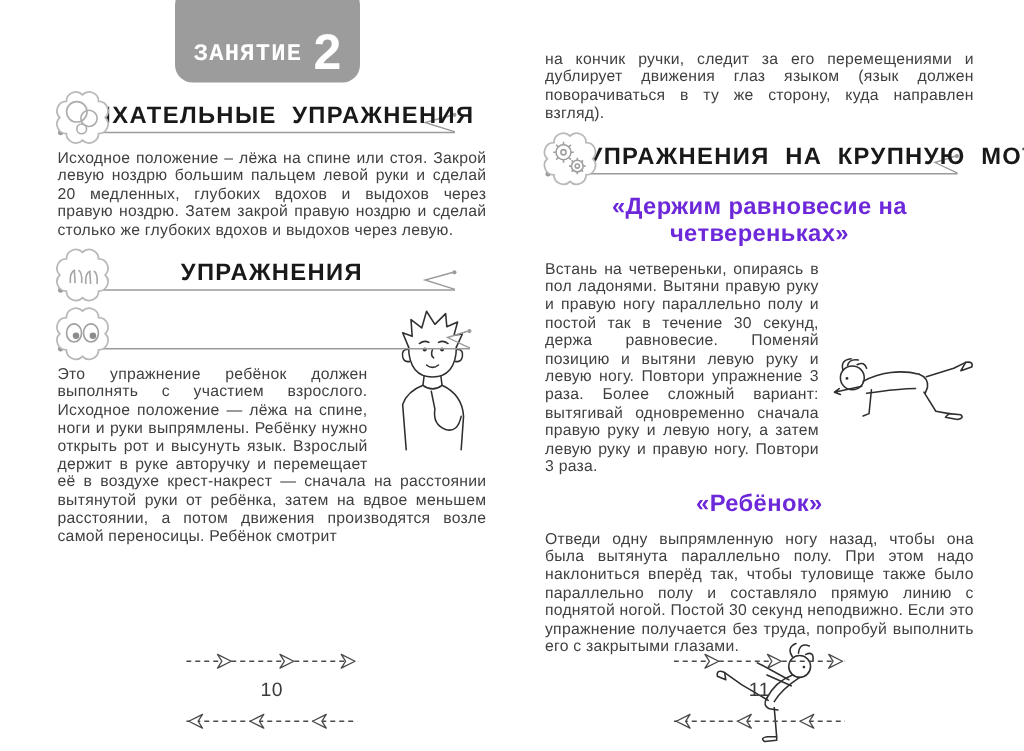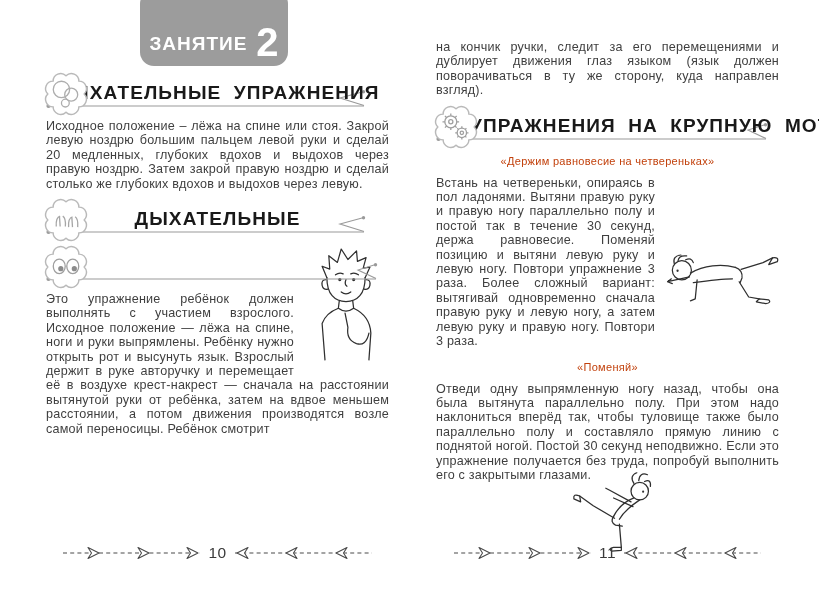--- a/index.html
+++ b/index.html
@@ -12,51 +12,51 @@
   #page-left{left:46px;}
   #page-right{left:436px;}
 
   
   .badge{
     position:absolute;top:-10px;left:94px;width:148px;height:76px;
     background:#9c9c9c;border-radius:14px;
     display:flex;align-items:flex-end;justify-content:center;
     padding-bottom:7px;box-sizing:border-box;gap:9px;
   }
-  .badge-label{color:#fff;font-weight:bold;font-size:19px;letter-spacing:1px;line-height:1;padding-bottom:6px;}
+  .badge-label{color:#fff;font-weight:bold;font-size:19px;letter-spacing:1px;line-height:1;padding-bottom:6px;font-family:Liberation Mono, monospace;}
   .badge-number{color:#fff;font-weight:bold;font-size:40px;line-height:1;position:relative;top:3px;}
 
   
   .sec-head{position:relative;height:38px;}
   .sec-head svg.rule{position:absolute;left:0;bottom:0;width:343px;height:20px;}
   .sec-title{
     position:absolute;left:0;right:0;bottom:6px;text-align:center;
     font-weight:bold;font-size:19px;letter-spacing:1.1px;word-spacing:6px;
     color:#191919;white-space:nowrap;
   }
   .sec-title.shift{padding-left:34px;}
   svg.blob{position:absolute;left:-6px;bottom:-10px;width:52px;height:52px;z-index:2;}
 
   .para{
     margin:9px 0 0 0;font-size:12.6px;line-height:14.4px;
     text-align:justify;letter-spacing:0.2px;color:#3f3f3f;
   }
   .sub-name{
-    margin:12px 0 0 0;text-align:center;font-weight:normal;font-size:11px;
-    letter-spacing:0.3px;color:#c2410c;
+    margin:12px 0 0 0;text-align:center;font-weight:bold;font-size:19px;
+    letter-spacing:0.3px;color:#6d28d9;
   }
 
   .ill{stroke:#2f2f2f;fill:none;stroke-width:1.3;stroke-linecap:round;stroke-linejoin:round;}
   .ill-boy{float:right;width:86px;height:120px;margin:-2px 0 2px 9px;}
   .ill-crawl{float:right;width:116px;height:84px;margin:58px 0 4px 8px;}
   .ill-girl{display:block;width:94px;height:92px;margin:-16px auto 0 auto;transform:translateX(8px);}
 
   .footer{
     position:absolute;top:543px;left:0;width:343px;height:20px;
-    display:flex;align-items:center;justify-content:center;gap:8px;
+    display:flex;align-items:center;justify-content:center;gap:8px;flex-direction:column;
   }
   .pageno{font-size:15.5px;color:#3a3a3a;letter-spacing:0.5px;}
   .footer svg{flex:0 0 auto;}
 </style>
 </head>
 <body>
 
 <div class="page" id="page-left">
 
   <div class="badge">
@@ -81,21 +81,21 @@
   </div>
   <p class="para">Исходное положение – лёжа на спине или стоя. Закрой левую ноздрю большим пальцем левой руки и сделай 20 медленных, глубоких вдохов и выдохов через правую ноздрю. Затем закрой правую ноздрю и сделай столько же глубоких вдохов и выдохов через левую.</p>
 
   <div class="sec-head" style="margin-top:7px">
     <svg class="rule" viewBox="0 0 343 20">
       <circle cx="2.5" cy="16" r="2.1" fill="#9a9a9a"></circle>
       <line x1="4" y1="16" x2="318" y2="16" stroke="#9a9a9a" stroke-width="1.1"></line>
       <path d="M318,15.5 L294,8 L316,2" fill="none" stroke="#9a9a9a" stroke-width="1.1"></path>
       <circle cx="317.5" cy="1.8" r="1.7" fill="#9a9a9a"></circle>
     </svg>
-    <span class="sec-title">ДЫХАТЕЛЬНЫЕ</span>
+    <span class="sec-title">УПРАЖНЕНИЯ</span>
     <svg class="blob" viewBox="0 0 40 40">
       <path d="M34,20 A5.8,5.8 0 0 1 29.9,29.9 A5.8,5.8 0 0 1 20,34 A5.8,5.8 0 0 1 10.1,29.9 A5.8,5.8 0 0 1 6,20 A5.8,5.8 0 0 1 10.1,10.1 A5.8,5.8 0 0 1 20,6 A5.8,5.8 0 0 1 29.9,10.1 A5.8,5.8 0 0 1 34,20 Z" fill="#ffffff" stroke="#b9b9b9" stroke-width="1.1"></path>
       <path d="M12.5,25 q-0.5,-7 3,-8 M15,17.5 l0.5,7.5 M17.5,17 q2.5,1.5 2,8" fill="none" stroke="#a6a6a6" stroke-width="1"></path>
       <path d="M22,25.5 q-0.5,-7 3,-8 M24.5,18 l0.5,7.5 M27,17.5 q2.5,1.5 2,8" fill="none" stroke="#a6a6a6" stroke-width="1"></path>
     </svg>
   </div>
   <p class="para">
     <svg class="ill ill-boy" viewBox="0 0 90 125">
       <path d="M25,36 C25,53 33,61 45,61 C57,61 65,53 65,36"></path>
       <path d="M25,36 L20,24 L28,27 L27,13 L36,20 L40,6 L47,17 L56,8 L57,19 L66,15 L63,26 L70,25 L65,36"></path>
@@ -180,21 +180,21 @@
       <path d="M35,48 L33,68 L28,70"></path>
       <path d="M75,35 q8,3 7,11 l-2,5"></path>
       <path d="M79,50 L89,66 L100,68"></path>
       <path d="M100,68 l10,1 q3,3 -3,4 l-10,-2 z"></path>
       <path d="M81,37 L104,30 L114,25"></path>
       <path d="M114,25 q7,-1 5,4 l-9,3 z"></path>
     </svg>
     <span>Встань на четвереньки, опираясь в пол ладонями. Вытяни правую руку и правую ногу параллельно полу и постой так в течение 30 секунд, держа равновесие. Поменяй позицию и вытяни левую руку и левую ногу. Повтори упражнение 3 раза. Более сложный вариант: вытягивай одновременно сначала правую руку и левую ногу, а затем левую руку и правую ногу. Повтори 3 раза.</span>
   </p>
 
-  <p class="sub-name">«Поменяй»</p>
+  <p class="sub-name">«Ребёнок»</p>
   <p class="para">Отведи одну выпрямленную ногу назад, чтобы она была вытянута параллельно полу. При этом надо наклониться вперёд так, чтобы туловище также было параллельно полу и составляло прямую линию с поднятой ногой. Постой 30 секунд неподвижно. Если это упражнение получается без труда, попробуй выполнить его с закрытыми глазами.</p>
 
   <svg class="ill ill-girl" viewBox="0 0 95 95">
     <circle cx="72" cy="26" r="9"></circle>
     <path d="M66,18 q-5,-8 3,-11 M71,15 q1,-9 9,-6 M77,16 q7,-3 6,5"></path>
     <circle cx="75.5" cy="26.5" r="1.1" fill="#2f2f2f" stroke="none"></circle>
     <path d="M66,33 C56,37 49,44 45,52"></path>
     <path d="M72,35 C63,41 55,48 51,55"></path>
     <path d="M63,37 L41,25 l-4,-2 M65,42 L45,33"></path>
     <path d="M45,52 q-4,6 2,9 l7,1"></path>

